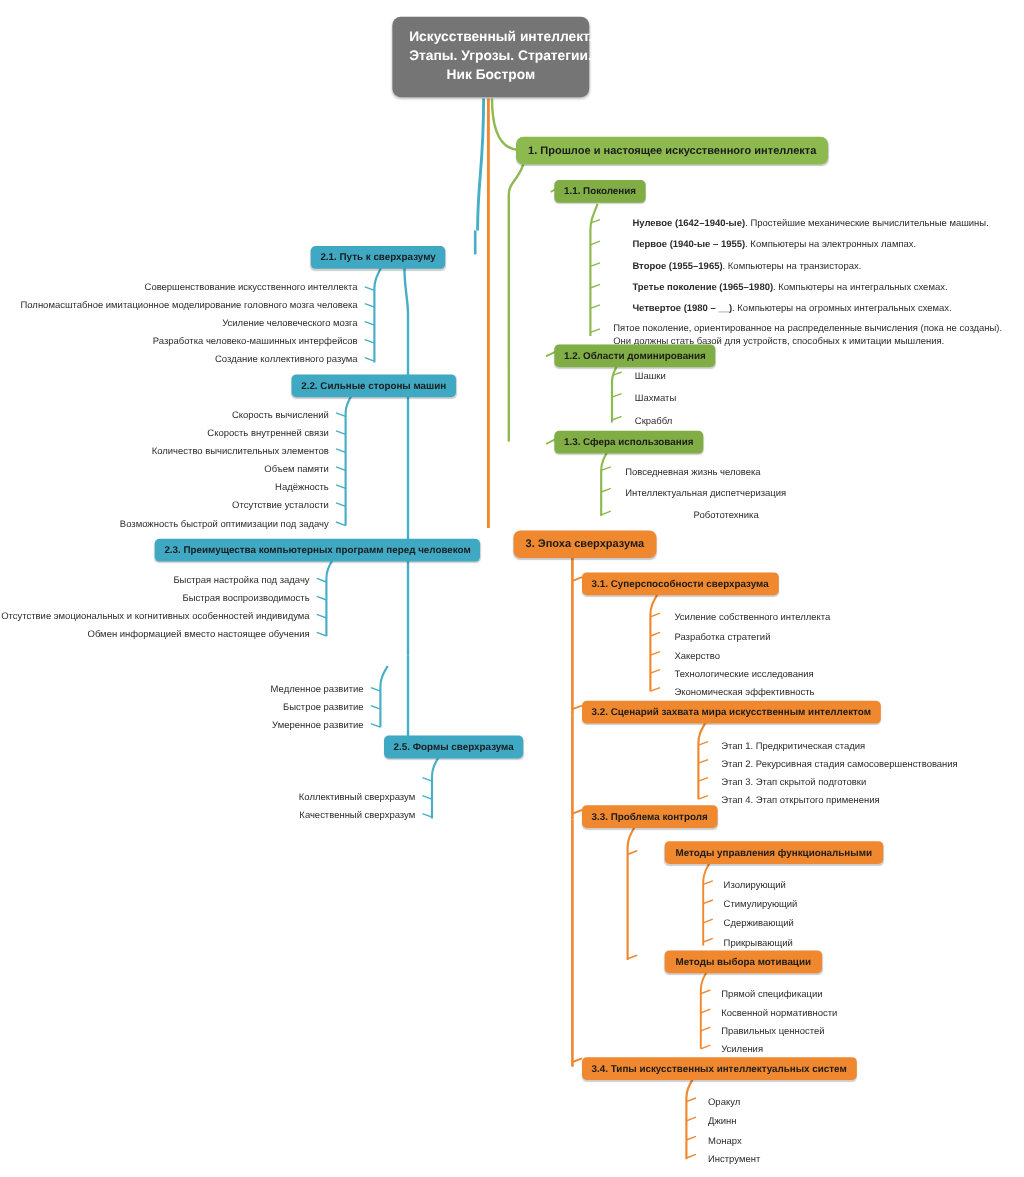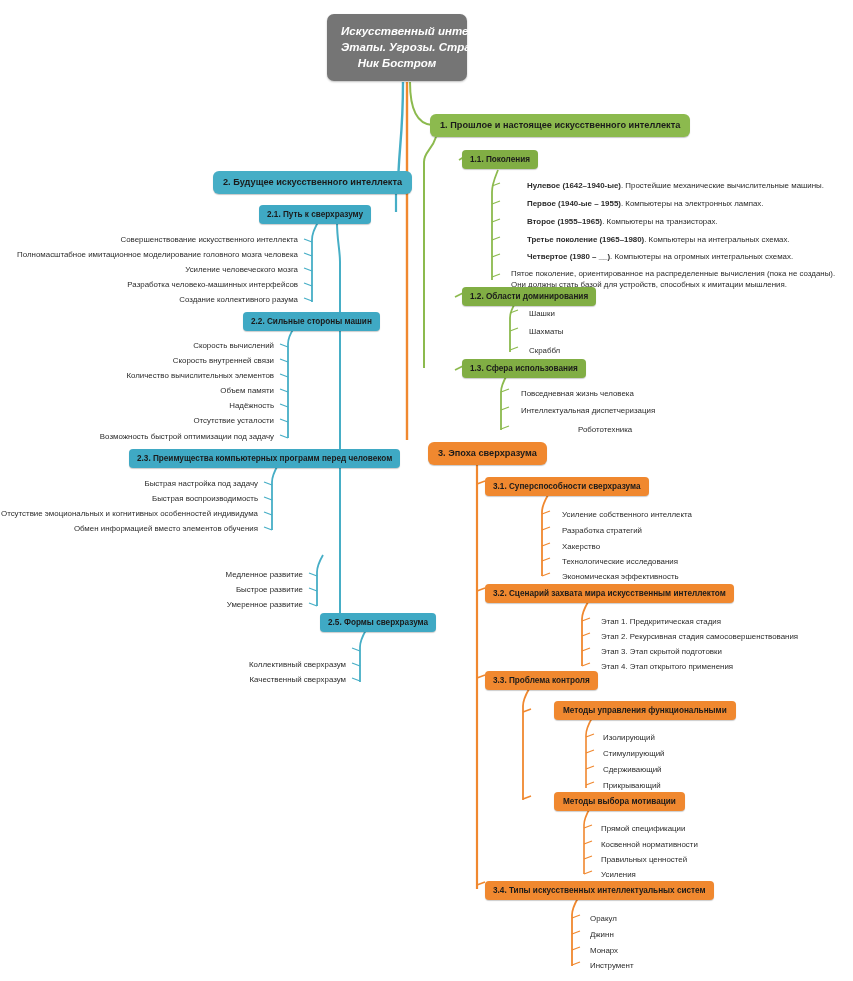--- a/index.html
+++ b/index.html
@@ -199,21 +199,21 @@
     <path d="M584,859 L592,856" stroke="#f0882f" stroke-width="1.2" fill="none"></path>
     <path d="M584,874 L592,871" stroke="#f0882f" stroke-width="1.2" fill="none"></path>
 
     <path d="M578,898 C574,905 572,909 572,915 L572,966" stroke="#f0882f" stroke-width="1.8" fill="none"></path>
     <path d="M572,918 L580,915" stroke="#f0882f" stroke-width="1.2" fill="none"></path>
     <path d="M572,934 L580,931" stroke="#f0882f" stroke-width="1.2" fill="none"></path>
     <path d="M572,950 L580,947" stroke="#f0882f" stroke-width="1.2" fill="none"></path>
     <path d="M572,965 L580,962" stroke="#f0882f" stroke-width="1.2" fill="none"></path>
   </svg>
 
-  <div class="node root" style="left:327px;top:14px;width:140px;font-style:italic;">
+  <div class="node root" style="left:327px;top:14px;width:164px;">
     <div>Искусственный интеллект.</div>
     <div>Этапы. Угрозы. Стратегии.</div>
     <div>Ник Бостром</div>
   </div>
 
   <div class="node lvl1 green" style="left:430px;top:114px;">1. Прошлое и настоящее искусственного интеллекта</div>
 
   <div class="node lvl2 green" style="left:462px;top:150px;">1.1. Поколения</div>
   <div class="node leaf" style="left:511px;top:180px;"><b>Нулевое (1642–1940-ые)</b><span>. Простейшие механические вычислительные машины.</span></div>
   <div class="node leaf" style="left:511px;top:198px;"><b>Первое (1940-ые – 1955)</b><span>. Компьютеры на электронных лампах.</span></div>
@@ -225,21 +225,20 @@
   <div class="node lvl2 green" style="left:462px;top:287px;">1.2. Области доминирования</div>
   <div class="node leaf" style="left:529px;top:308px;">Шашки</div>
   <div class="node leaf" style="left:529px;top:326px;">Шахматы</div>
   <div class="node leaf" style="left:529px;top:345px;">Скраббл</div>
 
   <div class="node lvl2 green" style="left:462px;top:359px;">1.3. Сфера использования</div>
   <div class="node leaf" style="left:521px;top:388px;">Повседневная жизнь человека</div>
   <div class="node leaf" style="left:521px;top:405px;">Интеллектуальная диспетчеризация</div>
   <div class="node leaf" style="left:578px;top:424px;">Робототехника</div>
 
-  <div class="node lvl1 blue" style="left:213px;top:171px;">2. Будущее искусственного интеллекта</div>
 
   <div class="node lvl2 blue" style="left:259px;top:205px;">2.1. Путь к сверхразуму</div>
   <div class="node leaf right" style="left:0px;top:234px;width:298px;">Совершенствование искусственного интеллекта</div>
   <div class="node leaf right" style="left:0px;top:249px;width:298px;">Полномасштабное имитационное моделирование головного мозга человека</div>
   <div class="node leaf right" style="left:0px;top:264px;width:298px;">Усиление человеческого мозга</div>
   <div class="node leaf right" style="left:0px;top:279px;width:298px;">Разработка человеко-машинных интерфейсов</div>
   <div class="node leaf right" style="left:0px;top:294px;width:298px;">Создание коллективного разума</div>
 
   <div class="node lvl2 blue" style="left:243px;top:312px;">2.2. Сильные стороны машин</div>
   <div class="node leaf right" style="left:0px;top:340px;width:274px;">Скорость вычислений</div>
@@ -247,21 +246,21 @@
   <div class="node leaf right" style="left:0px;top:370px;width:274px;">Количество вычислительных элементов</div>
   <div class="node leaf right" style="left:0px;top:385px;width:274px;">Объем памяти</div>
   <div class="node leaf right" style="left:0px;top:400px;width:274px;">Надёжность</div>
   <div class="node leaf right" style="left:0px;top:415px;width:274px;">Отсутствие усталости</div>
   <div class="node leaf right" style="left:0px;top:431px;width:274px;">Возможность быстрой оптимизации под задачу</div>
 
   <div class="node lvl2 blue" style="left:129px;top:449px;">2.3. Преимущества компьютерных программ перед человеком</div>
   <div class="node leaf right" style="left:0px;top:478px;width:258px;">Быстрая настройка под задачу</div>
   <div class="node leaf right" style="left:0px;top:493px;width:258px;">Быстрая воспроизводимость</div>
   <div class="node leaf right" style="left:0px;top:508px;width:258px;">Отсутствие эмоциональных и когнитивных особенностей индивидума</div>
-  <div class="node leaf right" style="left:0px;top:523px;width:258px;">Обмен информацией вместо элементов обучения</div>
+  <div class="node leaf right" style="left:0px;top:523px;width:258px;">Обмен информацией вместо настоящее обучения</div>
 
   <div class="node leaf right" style="left:0px;top:569px;width:303px;">Медленное развитие</div>
   <div class="node leaf right" style="left:0px;top:584px;width:303px;">Быстрое развитие</div>
   <div class="node leaf right" style="left:0px;top:599px;width:303px;">Умеренное развитие</div>
 
   <div class="node lvl2 blue" style="left:320px;top:613px;">2.5. Формы сверхразума</div>
   <div class="node leaf right" style="left:0px;top:659px;width:346px;">Коллективный сверхразум</div>
   <div class="node leaf right" style="left:0px;top:674px;width:346px;">Качественный сверхразум</div>
 
   <div class="node lvl1 orange" style="left:428px;top:442px;">3. Эпоха сверхразума</div>

